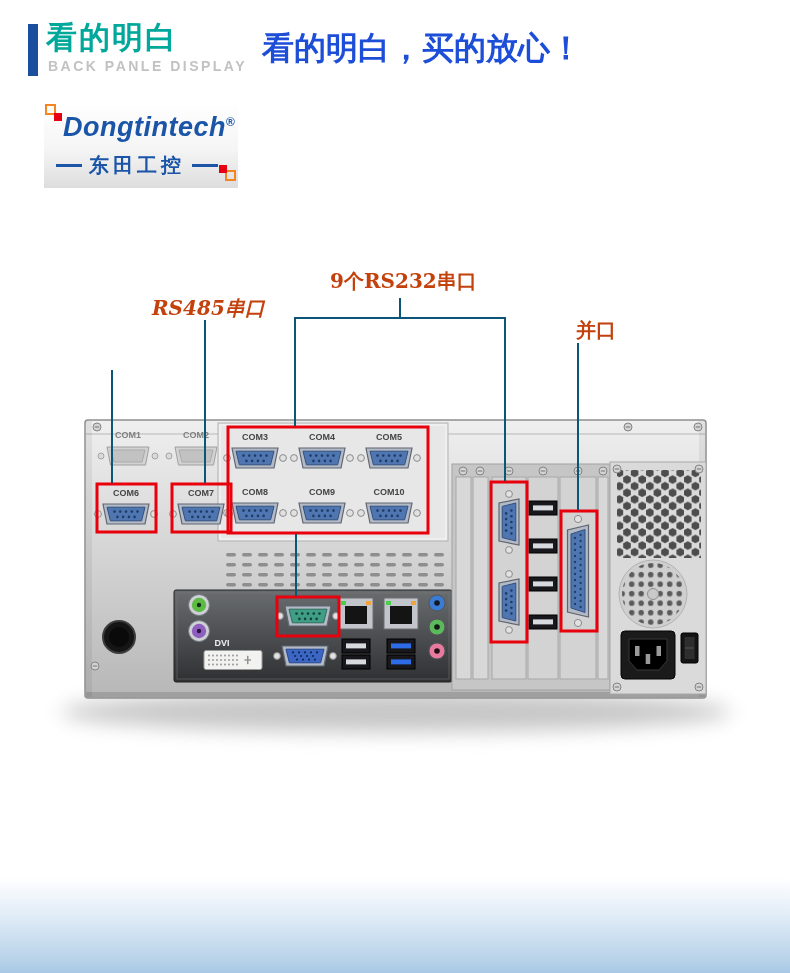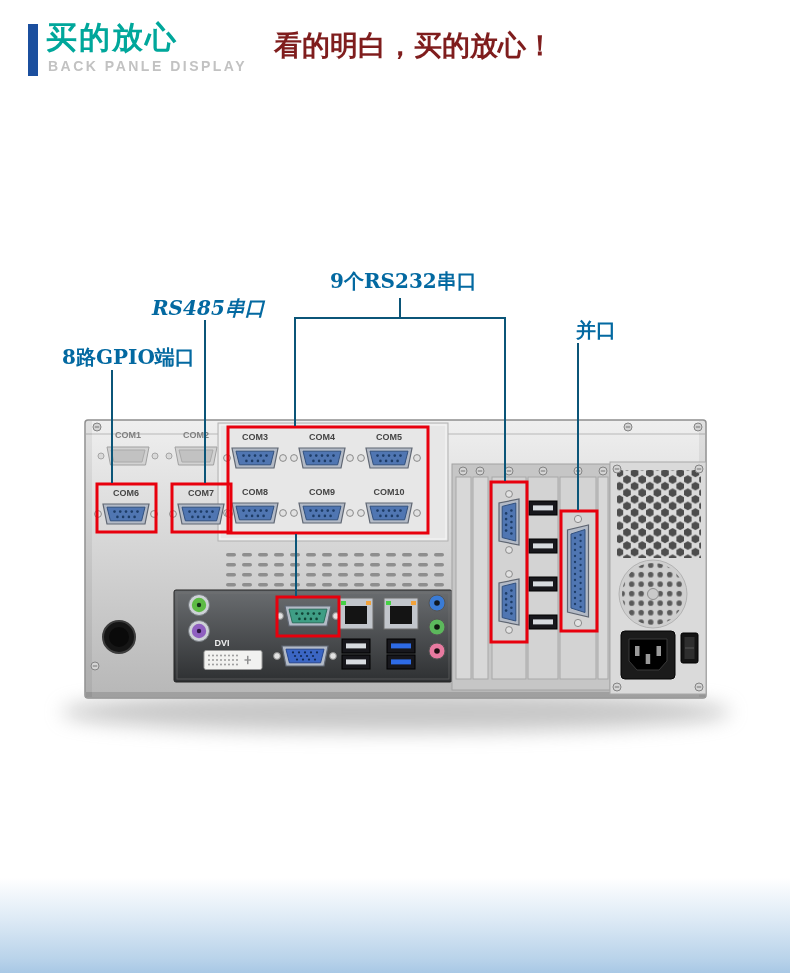--- a/index.html
+++ b/index.html
@@ -4,36 +4,36 @@
 <style>
   * { margin:0; padding:0; box-sizing:border-box; }
   html,body { width:790px; height:973px; }
   body { background:#ffffff; font-family:"Liberation Sans", sans-serif; position:relative; overflow:hidden; }
   .page { position:absolute; inset:0; width:790px; height:973px; background:#fff; }
 
   
   .accent-bar { position:absolute; left:28px; top:24px; width:10px; height:52px; background:#1b4f9e; }
   .page-title { position:absolute; left:46px; top:17px; font-size:31px; font-weight:bold; color:#00a79b; letter-spacing:2px; }
   .page-subtitle { position:absolute; left:48px; top:58px; font-size:14px; font-weight:bold; color:#c2c2c2; letter-spacing:2.5px; }
-  .slogan { position:absolute; left:262px; top:27px; font-size:28px; font-weight:bold; color:#7f1d1d;margin-left:12px; }
+  .slogan { position:absolute; left:262px; top:27px; font-size:32px; font-weight:bold; color:#1d4ed8; }
 
   
   .logo { position:absolute; left:44px; top:102px; width:194px; height:86px;
           background:linear-gradient(180deg,#ffffff 0%,#f5f5f5 55%,#dddddd 100%); }
   .logo .sq-o1 { position:absolute; left:1px; top:2px; width:11px; height:11px; border:2px solid #f5861f; background:transparent; }
   .logo .sq-r1 { position:absolute; left:10px; top:11px; width:8px; height:8px; background:#e60012; }
   .logo .sq-o2 { position:absolute; right:2px; bottom:7px; width:11px; height:11px; border:2px solid #f5861f; }
   .logo .sq-r2 { position:absolute; right:11px; bottom:15px; width:8px; height:8px; background:#e60012; }
   .brand-line { position:absolute; left:19px; top:10px; color:#1a55a8; font-size:27px; font-weight:bold; font-style:italic; letter-spacing:0.5px; }
   .brand-line sup { font-size:12px; font-style:normal; vertical-align:super; }
   .cn-line { position:absolute; left:12px; top:50px; display:flex; align-items:center; gap:7px; color:#1a55a8; font-size:20px; font-weight:bold; letter-spacing:4px; }
   .cn-line .dash { width:26px; height:2.5px; background:#1a55a8; }
 
   
-  .ann { position:absolute; color:#0369a1; font-family:"DejaVu Serif", serif; font-size:20px; font-weight:600; white-space:nowrap; }
+  .ann { position:absolute; color:#c2410c; font-family:"DejaVu Serif", serif; font-size:20px; font-weight:600; white-space:nowrap; }
   .ann-gpio { left:62px; top:344px; }
   .ann-rs485 { left:152px; top:295px;font-style:italic; }
   .ann-rs232 { left:330px; top:268px; }
   .ann-parallel { left:576px; top:317px; }
 
   
   .port-label { font-family:"Liberation Sans", sans-serif; font-size:9px; font-weight:bold; fill:#454545; }
   .port-label--etched { fill:#7f7f7f; }
   .port-label--light { fill:#eeeeee; font-size:9px; font-weight:bold; font-family:"Liberation Sans", sans-serif; }
 
@@ -41,26 +41,37 @@
 
   .bottom-band { position:absolute; left:0; bottom:0; width:790px; height:95px;
       background:linear-gradient(180deg, rgba(255,255,255,0) 0%, #dce9f5 45%, #b9d3ea 85%, #a8c8e5 100%); }
 </style>
 </head>
 <body>
 
 <div class="page">
 
   <div class="accent-bar"></div>
-  <div class="page-title">买的放心</div>
+  <div class="page-title">看的明白</div>
   <div class="page-subtitle">BACK PANLE DISPLAY</div>
   <div class="slogan">看的明白，买的放心！</div>
 
-
-  <div class="ann ann-gpio">8路GPIO端口</div>
+  <div class="logo">
+    <div class="sq-o1"></div>
+    <div class="sq-r1"></div>
+    <div class="sq-o2"></div>
+    <div class="sq-r2"></div>
+    <div class="brand-line"><span>Dongtintech</span><sup>®</sup></div>
+    <div class="cn-line">
+      <span class="dash"></span>
+      <span>东田工控</span>
+      <span class="dash"></span>
+    </div>
+  </div>
+
   <div class="ann ann-rs485">RS485串口</div>
   <div class="ann ann-rs232">9个RS232串口</div>
   <div class="ann ann-parallel">并口</div>
 
   <svg class="chassis-svg" width="790" height="973" viewBox="0 0 790 973">
     <defs>
       <linearGradient id="gradChassis" x1="0" y1="0" x2="0" y2="1">
         <stop offset="0" stop-color="#efefef"></stop>
         <stop offset="0.45" stop-color="#d6d6d6"></stop>
         <stop offset="1" stop-color="#b7b7b7"></stop>

